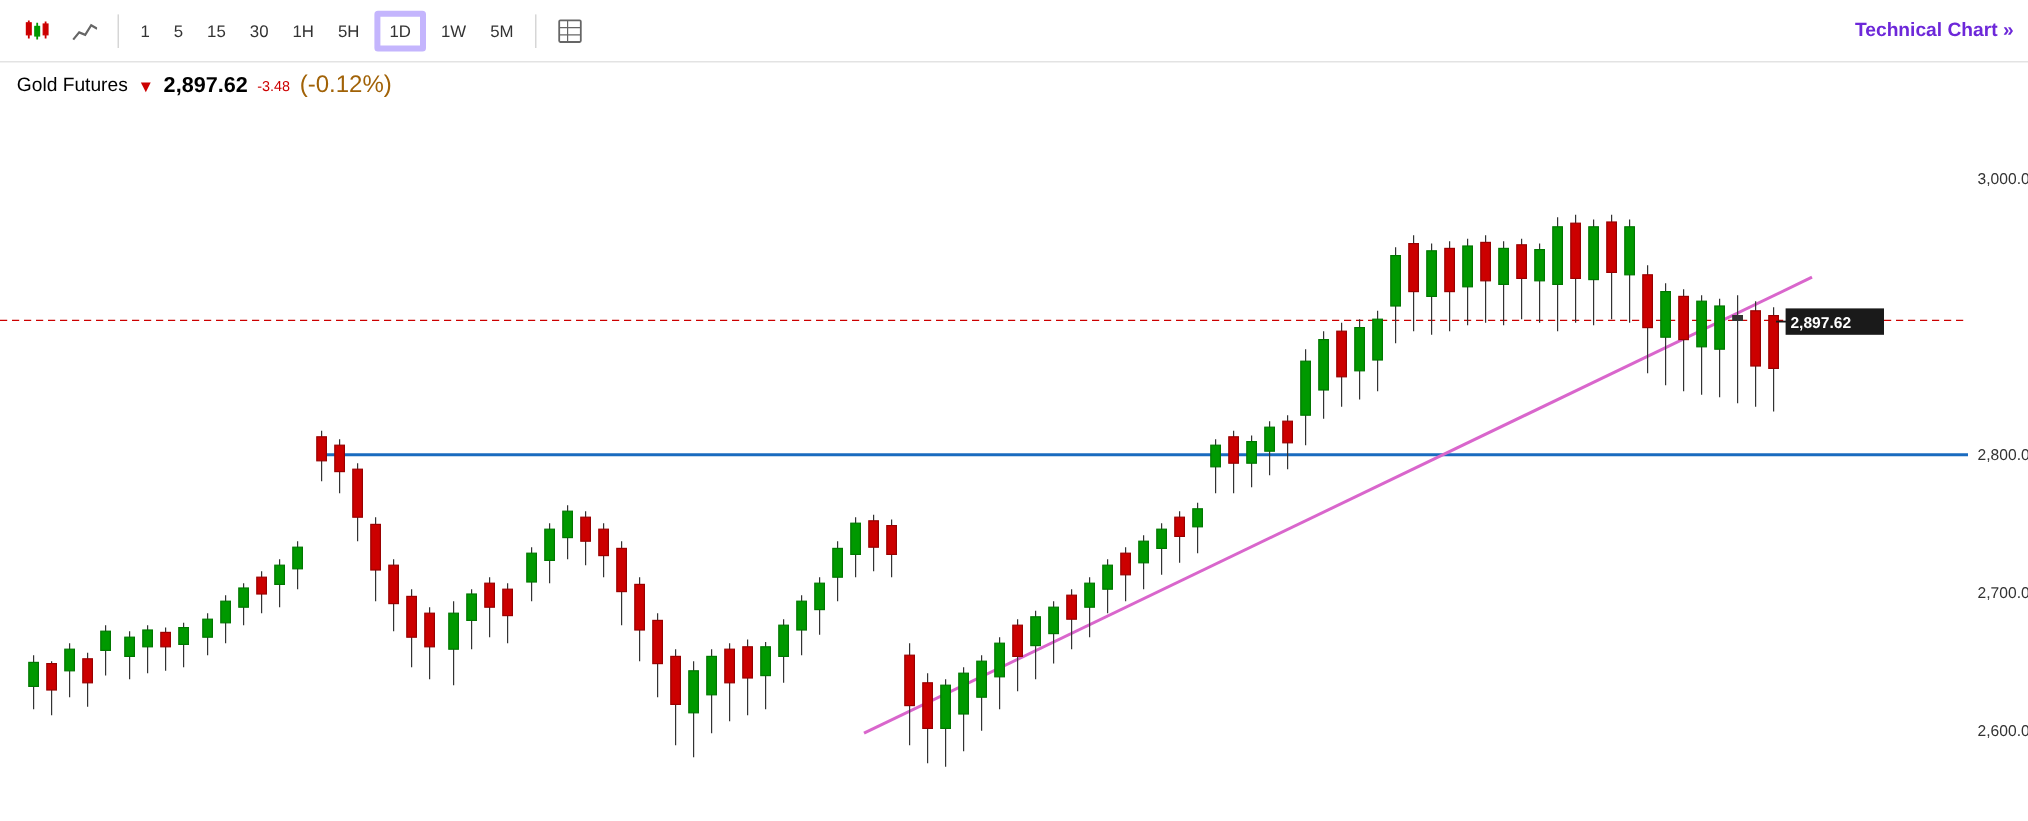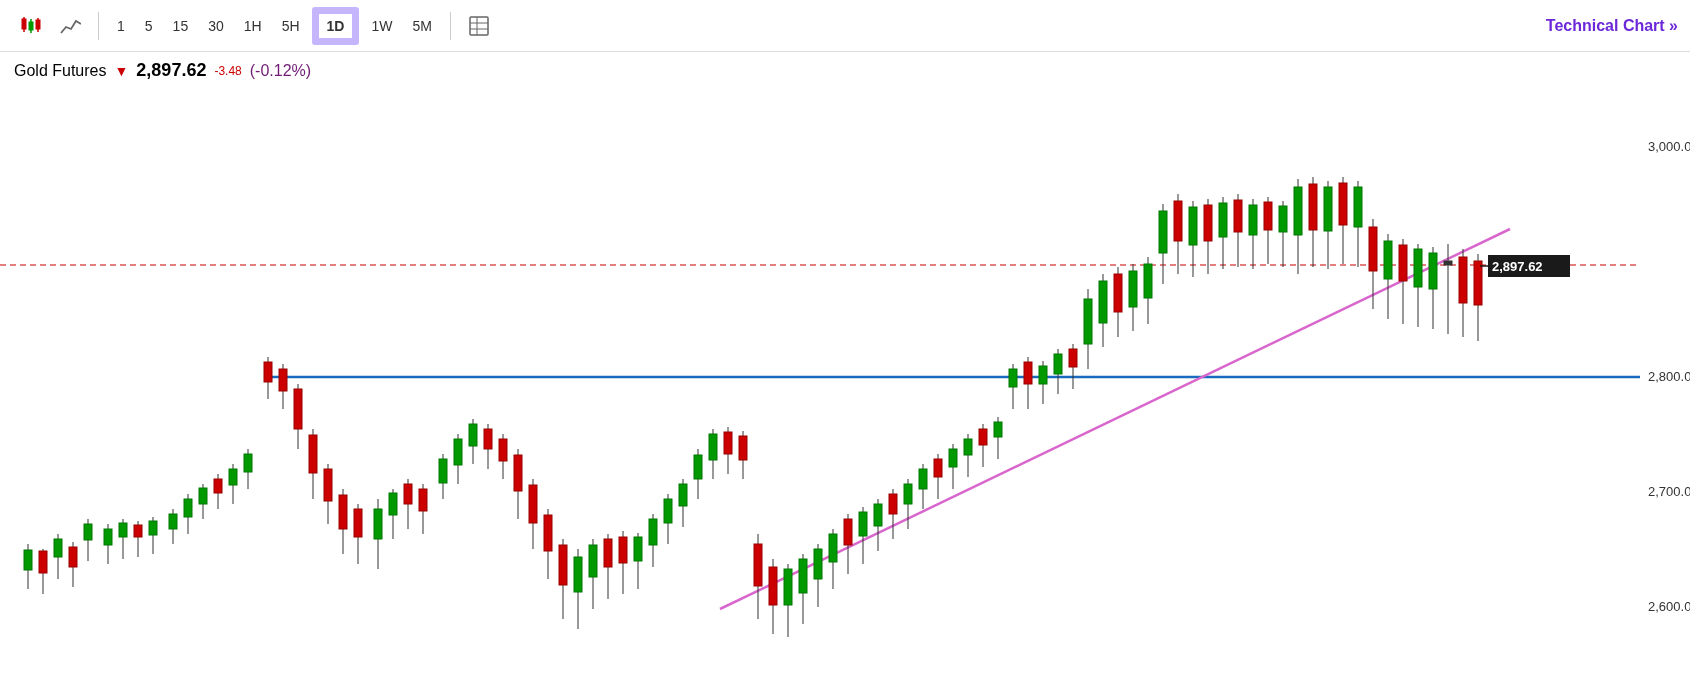--- a/index.html
+++ b/index.html
@@ -15,38 +15,38 @@
       width: 36px; height: 36px; cursor: pointer; border: none; background: none;
     }
     .toolbar-divider {
       width: 1px; height: 28px; background: #ccc; margin: 0 6px;
     }
     .time-btn {
       padding: 4px 8px; border: none; background: none; cursor: pointer;
       font-size: 14px; color: #333; border-radius: 3px;
     }
     .time-btn.active {
-      border: 7px solid #c4b5fd; font-weight: bold;
+      border: 5px solid #c4b5fd; font-weight: normal;
     }
     .technical-chart-link {
       margin-left: auto; color: #6d28d9; font-weight: bold; font-size: 16px;
       text-decoration: none; cursor: pointer;
     }
     .technical-chart-link::after { content: ' »'; }
 
     
     #price-header {
       padding: 8px 14px; display: flex; align-items: center; gap: 8px;
       font-size: 16px;
     }
     .asset-name { color: #000; font-size: 16px; }
     .arrow-down { color: #cc0000; font-size: 14px; }
     .price-value { font-weight: bold; font-size: 18px; color: #000; }
     .price-change { color: #cc0000; font-size: 12px; }
-    .price-pct { color: #701a75; font-size: 16px; }
+    .price-pct { color: #a16207; font-size: 20px; }
 
     
     #chart-container {
       position: relative;
       width: 1690px;
       height: calc(684px - 52px - 44px);
       background: #fff;
       overflow: hidden;
     }
 

